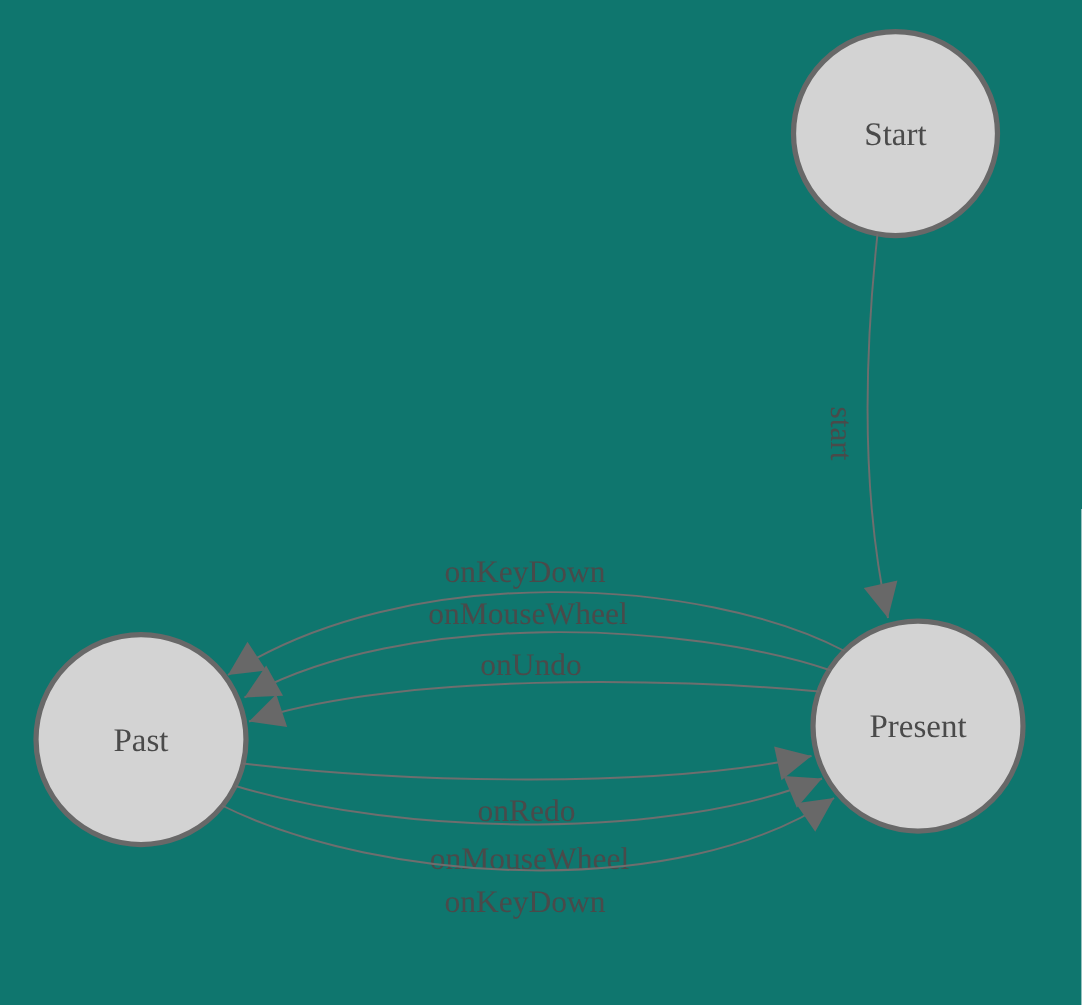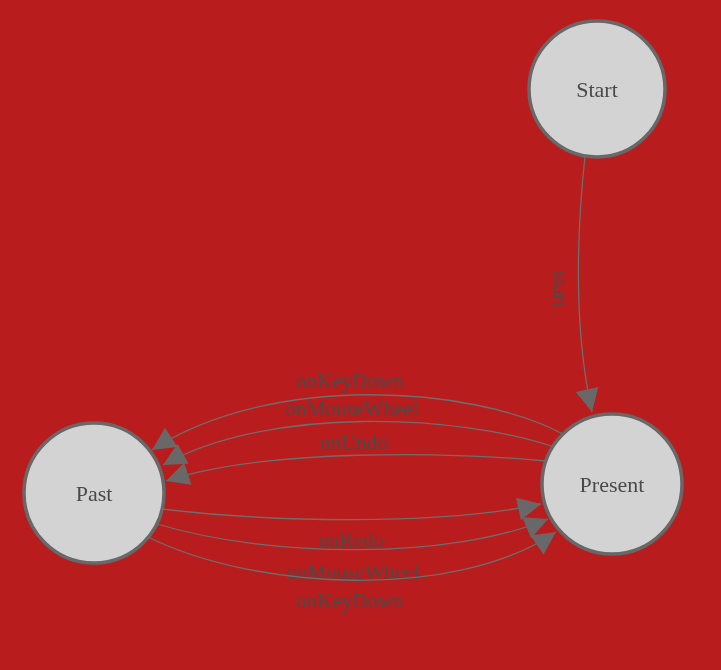--- a/index.html
+++ b/index.html
@@ -4,21 +4,21 @@
 <style>
   html, body {
     margin: 0;
     padding: 0;
     background: #ffffff;
   }
   .stage {
     position: relative;
     width: 721px;
     height: 670px;
-    background: #b91c1c;
+    background: #0f766e;
     overflow: hidden;
   }
   svg { display: block; }
   text {
     font-family: "Liberation Serif", "DejaVu Serif", serif;
     user-select: none;
   }
   .node-label  { font-size: 22px; }
   .edge-label  { font-size: 21px; }
   .node-circle { cursor: pointer; }

